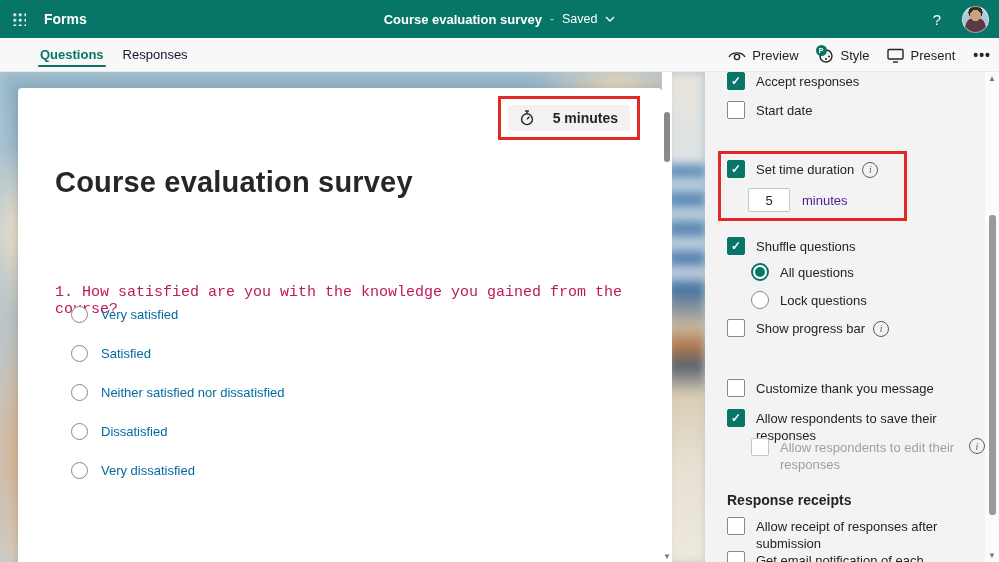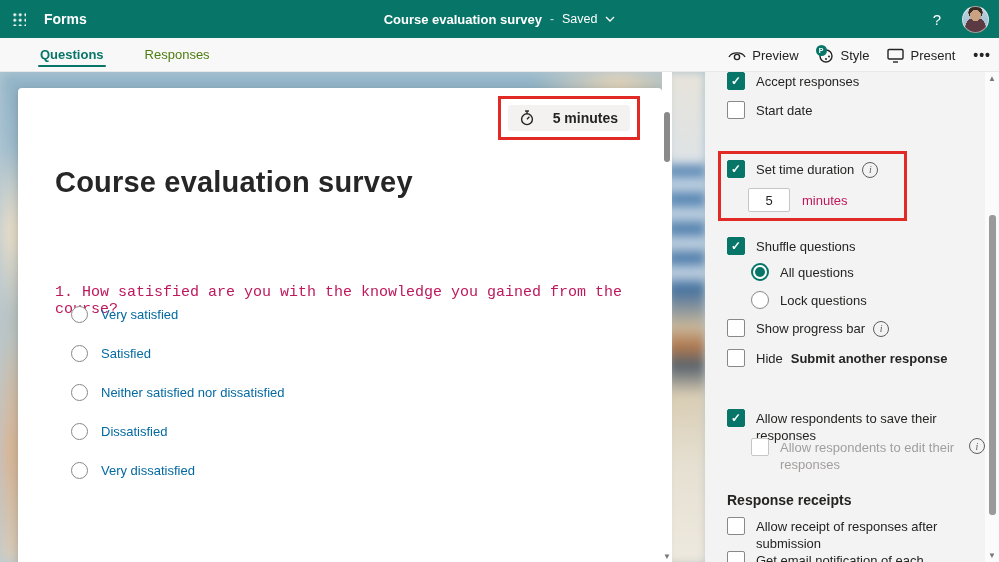--- a/index.html
+++ b/index.html
@@ -26,22 +26,22 @@
   .avatar { width:27px; height:27px; border-radius:50%; cursor:pointer; border:1px solid rgba(255,255,255,.5);
     background:
       radial-gradient(circle at 50% 34%, #c9a183 0 26%, transparent 27%),
       radial-gradient(circle at 50% 22%, #3a2a20 0 30%, transparent 31%),
       radial-gradient(circle at 50% 82%, #5c3a43 0 42%, transparent 43%),
       linear-gradient(180deg,#bcd4e2 0%, #9db8c8 100%); }
 
   
   .tabbar { position:absolute; left:0; top:38px; width:999px; height:34px; background:#f8f8f8;
     border-bottom:1px solid #e8e8e8; display:flex; align-items:center; z-index:25; }
-  .tabs { display:flex; gap:41px; margin-left:40px; height:100%; align-items:center; }
-  .tab { font-size:13px; color:#4d7c0f; cursor:pointer; position:relative; height:100%; display:flex; align-items:center; }
+  .tabs { display:flex; gap:19px; margin-left:40px; height:100%; align-items:center; }
+  .tab { font-size:13px; color:#0f172a; cursor:pointer; position:relative; height:100%; display:flex; align-items:center; }
   .tab.active { color:#077568; font-weight:bold; }
   .tab.active::after { content:""; position:absolute; left:-2px; right:-2px; bottom:4px; height:2px; background:#077568; border-radius:2px; }
   .actions { position:absolute; right:8px; top:0; height:34px; display:flex; align-items:center; gap:18px; }
   .action { display:flex; align-items:center; gap:6px; font-size:13px; color:#252423; cursor:pointer; }
   .action svg { display:block; }
   .style-badge { position:relative; width:18px; height:16px; }
   .style-badge .dot { position:absolute; left:-1px; top:-2px; width:11px; height:11px; border-radius:50%;
     background:#077568; color:#fff; font-size:7px; display:flex; align-items:center; justify-content:center; font-weight:bold; }
   .collect-btn { background:#077568; color:#fff; font-size:13px; font-weight:bold; border:none;
     border-radius:4px; padding:7px 14px; cursor:pointer; }
@@ -92,21 +92,21 @@
   .srow.radio-row { padding-left:46px; }
   .rdo { width:18px; height:18px; border-radius:50%; border:1px solid #8a8886; background:#fff; flex:0 0 auto; }
   .rdo.selected { border:2px solid #077568; position:relative; }
   .rdo.selected::after { content:""; position:absolute; left:2px; top:2px; width:10px; height:10px; border-radius:50%; background:#077568; }
   .info-icon { width:16px; height:16px; border-radius:50%; border:1px solid #605e5c; color:#605e5c;
     font-size:10px; display:inline-flex; align-items:center; justify-content:center;
     font-family:"Liberation Serif", serif; font-style:italic; flex:0 0 auto; }
   .duration-row { position:absolute; left:43px; top:116px; display:flex; align-items:center; gap:12px; }
   .duration-input { width:42px; height:24px; border:1px solid #c8c6c4; border-radius:2px; background:#fff;
     text-align:center; font-size:13px; color:#252423; font-family:"Liberation Sans", sans-serif; }
-  .duration-unit { font-size:13px; color:#be185d; }
+  .duration-unit { font-size:13px; color:#4c1d95; }
   .red-rect { position:absolute; left:13px; top:79px; width:189px; height:70px; border:3px solid #e12a26; pointer-events:none; }
   .s-heading { position:absolute; left:22px; top:420px; font-size:14px; font-weight:bold; color:#252423; }
   .dim .lbl, .lbl.dim { color:#a19f9d; }
   .lbl b { font-weight:bold; }
   .two-line { width:185px; }
 
   
   .side-scrollbar { position:absolute; left:985px; top:0; width:14px; height:490px; background:#fbfbfb; }
   .side-scrollbar .thumb { position:absolute; left:4px; top:143px; width:7px; height:300px; border-radius:3px; background:#9a9a9a; }
   .side-scrollbar .arr-up { position:absolute; left:0; top:2px; width:14px; text-align:center; font-size:8px; color:#777; }
@@ -254,26 +254,23 @@
         <span class="lbl">All questions</span>
       </div>
 
       <div class="srow" style="top:247px;">
         <span class="cbx"></span>
         <span class="lbl">
           <span>Show progress bar</span>
           <span class="info-icon">i</span>
         </span>
       </div>
-      <div class="srow" style="top:277px;">
-        <span class="cbx"></span>
-        <span class="lbl">
-            <span>Hide </span>
-            <b>Submit another response</b>
-          </span>
+      <div class="srow" style="top:307px;">
+        <span class="cbx"></span>
+        <span class="lbl">Customize thank you message</span>
       </div>
       <div class="srow" style="top:337px;">
         <span class="cbx checked"></span>
         <span class="lbl">Allow respondents to save their responses</span>
       </div>
       <div class="srow radio-row dim" style="top:366px;">
         <span class="cbx disabled"></span>
         <span class="lbl two-line">Allow respondents to edit their responses</span>
         <span class="info-icon">i</span>
       </div>

